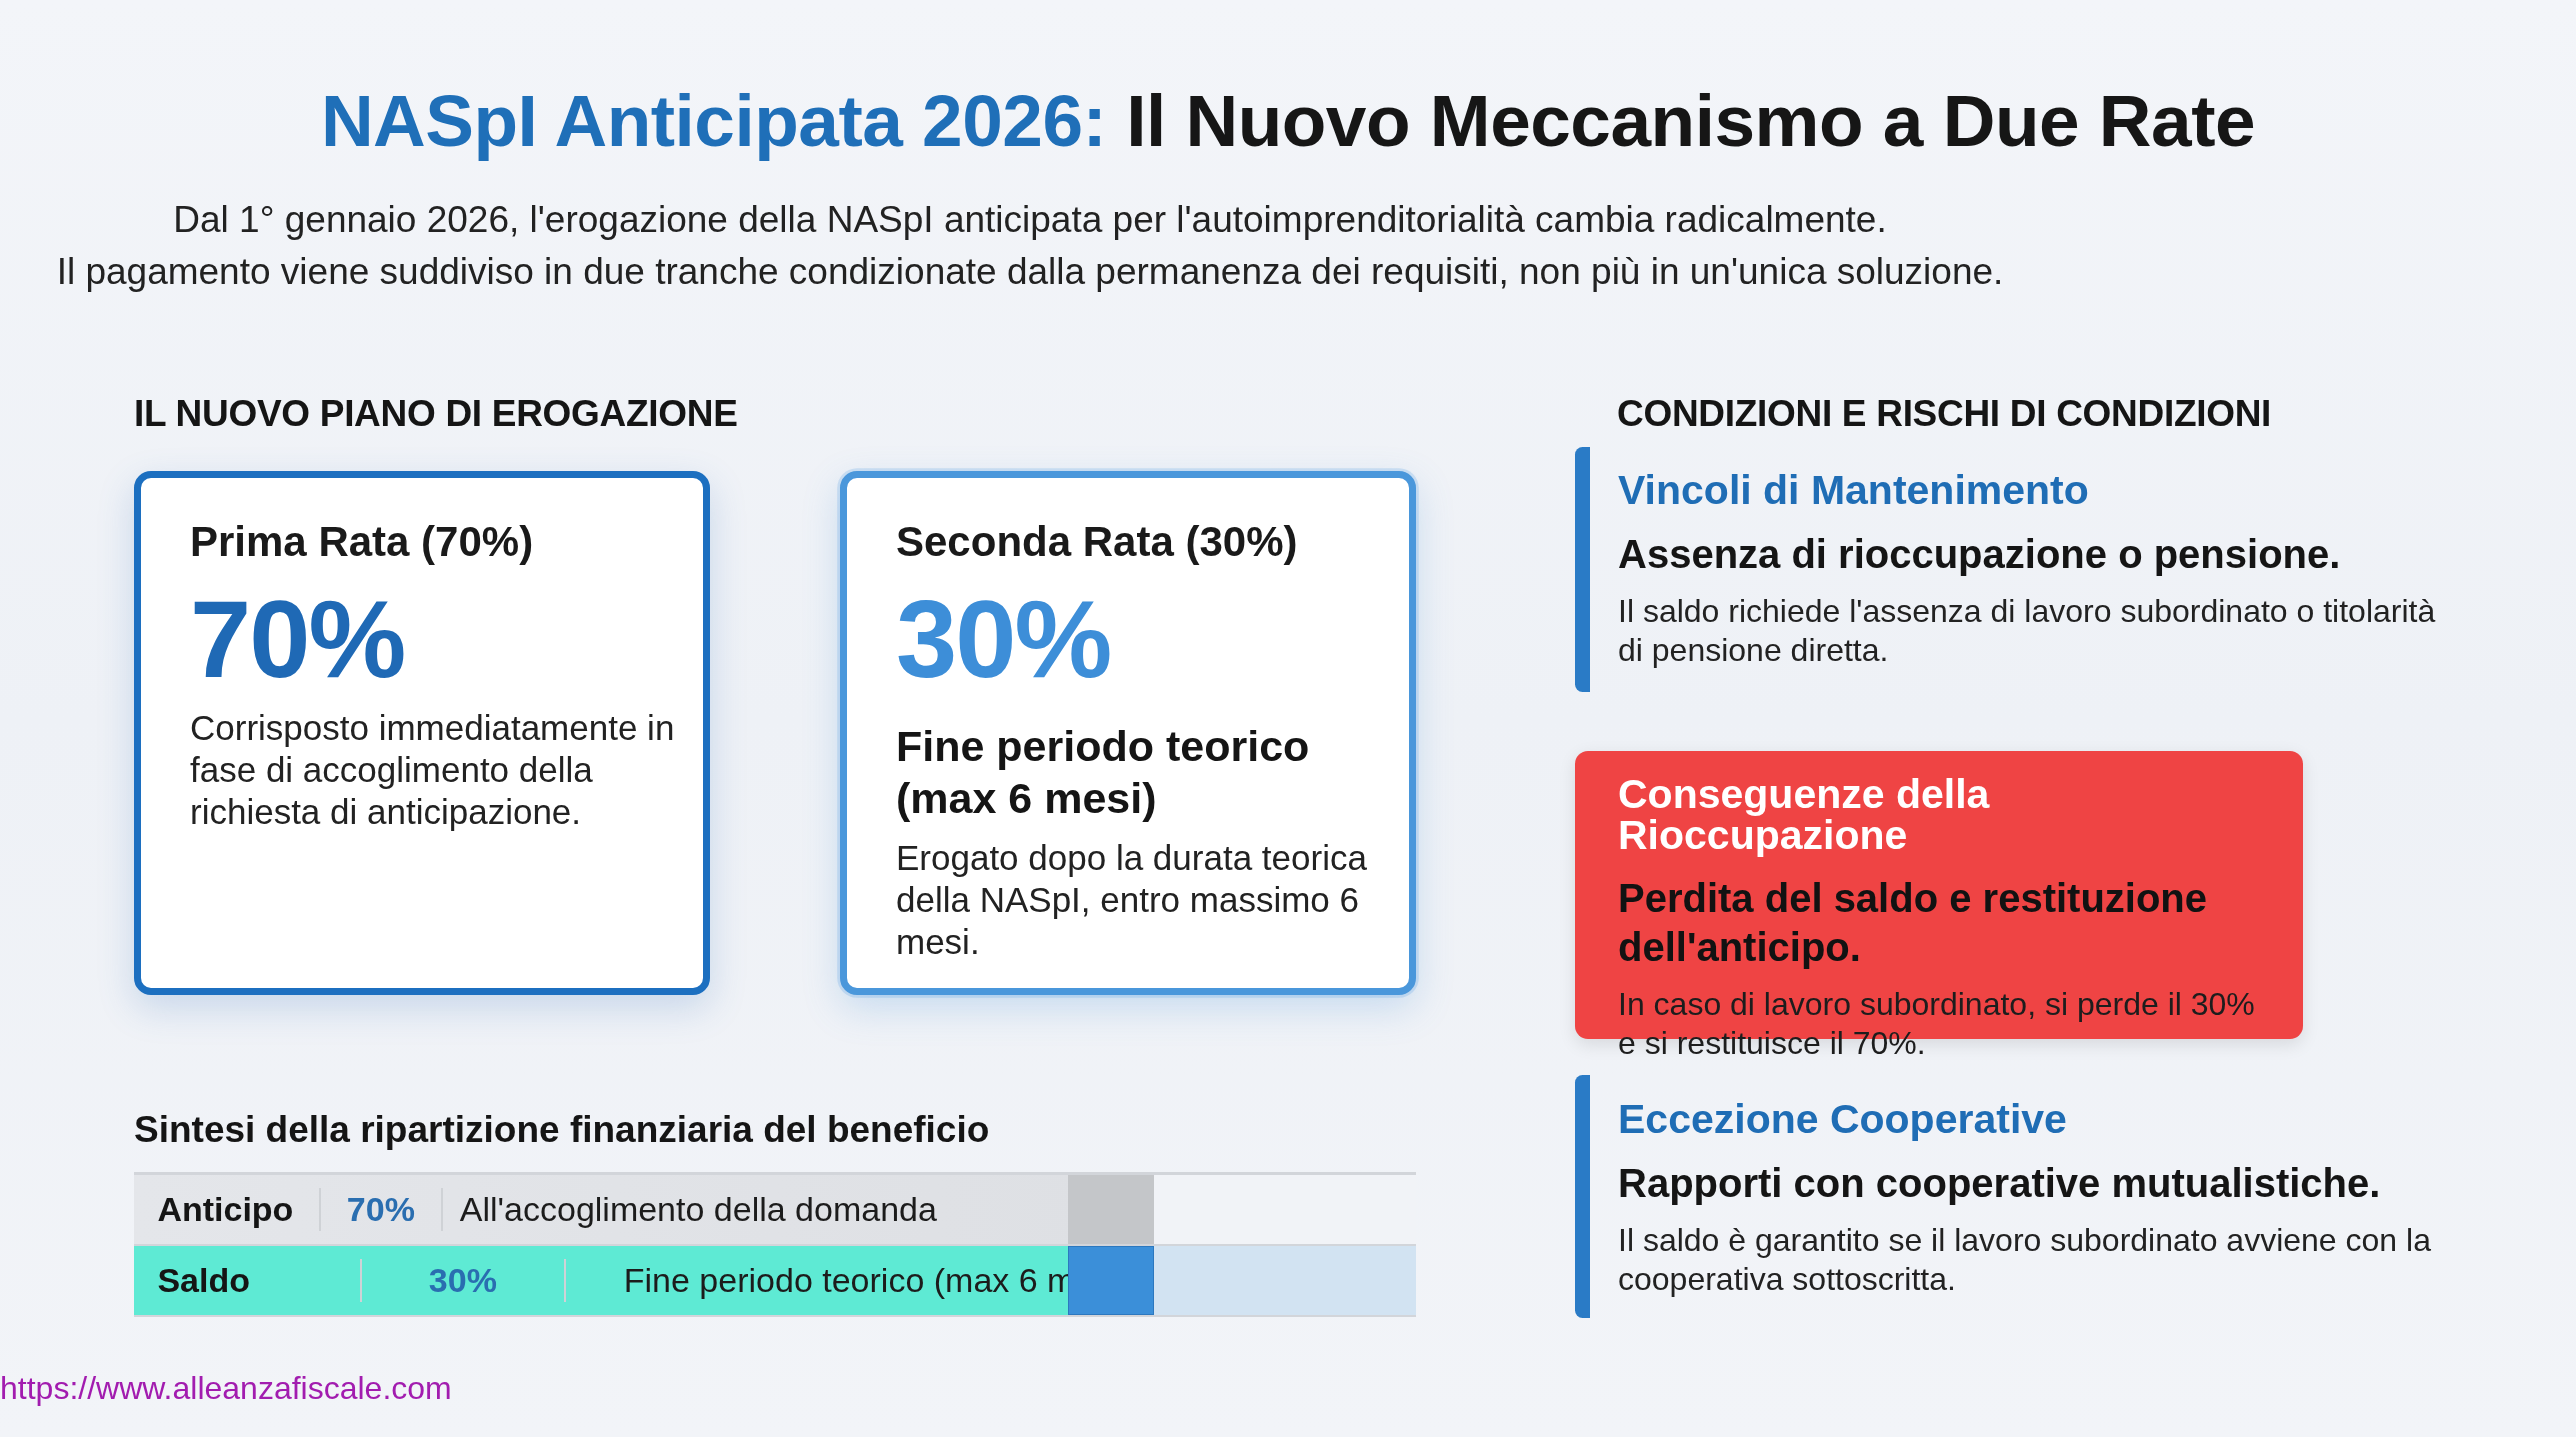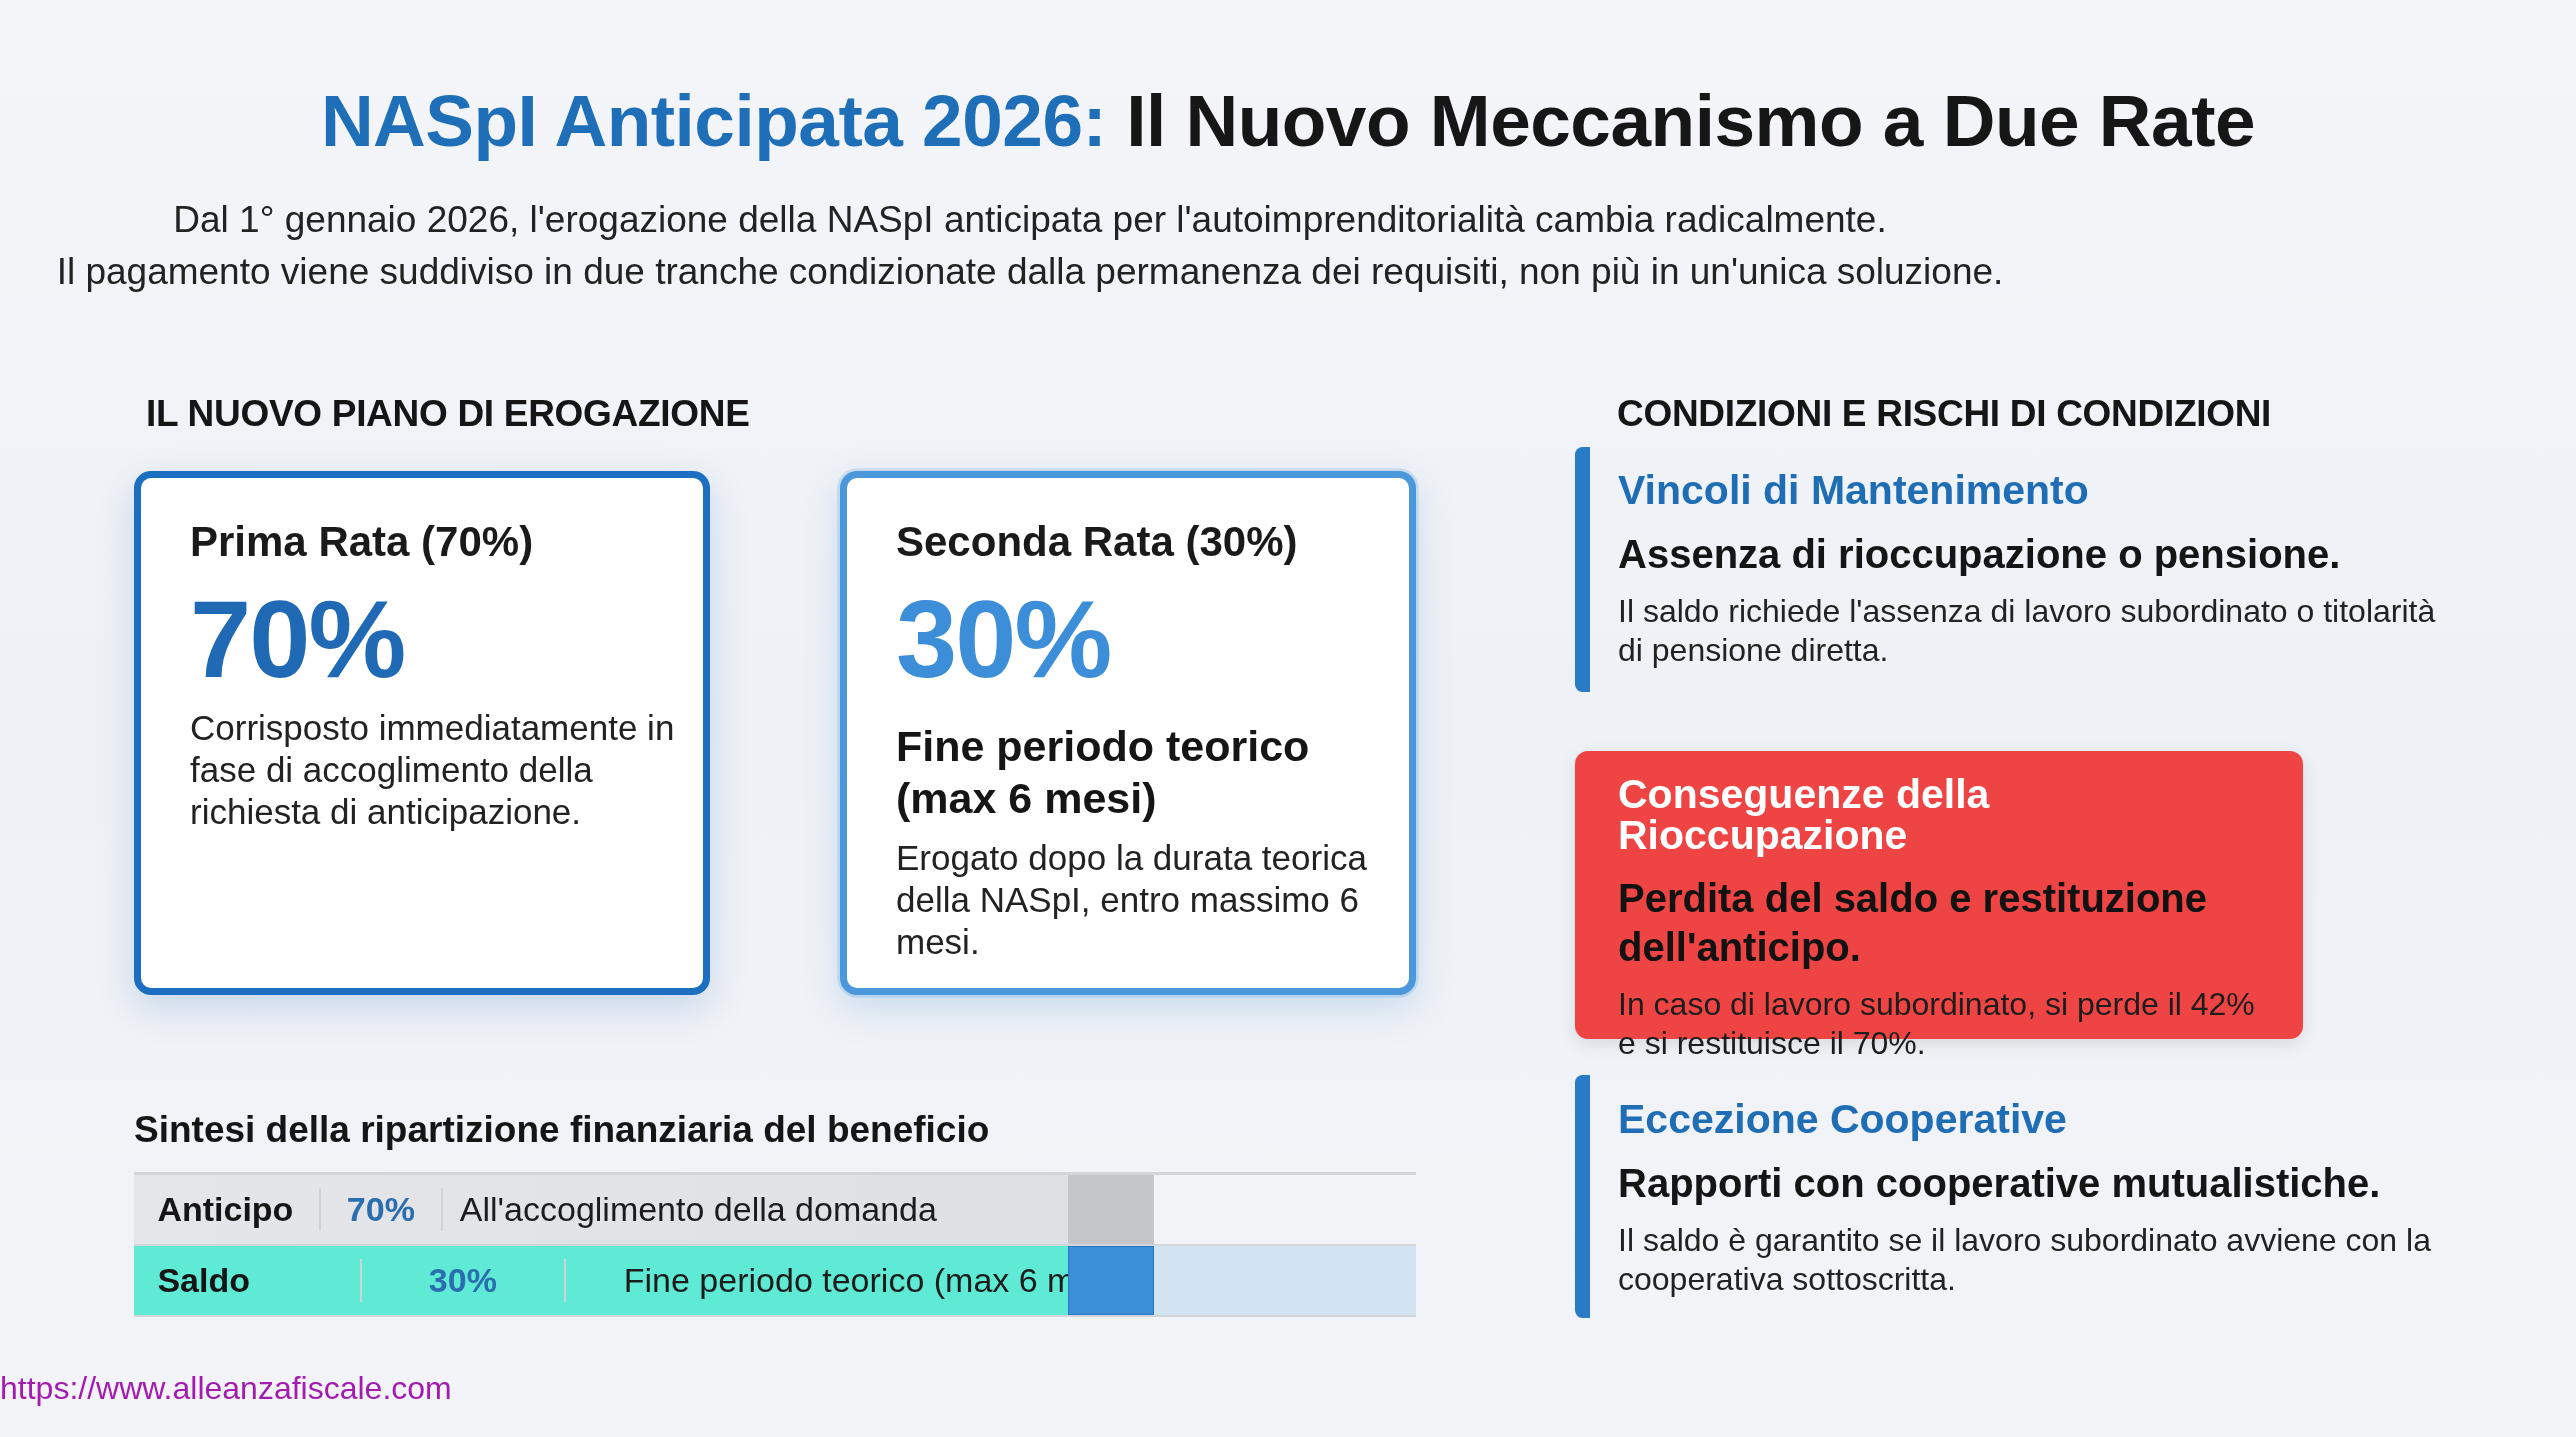--- a/index.html
+++ b/index.html
@@ -85,21 +85,21 @@
 </head>
 <body>
 
 <div class="abs title">
   <span class="accent">NASpI Anticipata 2026:</span>
   <span class="rest">Il Nuovo Meccanismo a Due Rate</span>
 </div>
 <div class="abs subtitle sub1">Dal 1° gennaio 2026, l'erogazione della NASpI anticipata per l'autoimprenditorialità cambia radicalmente.</div>
 <div class="abs subtitle sub2">Il pagamento viene suddiviso in due tranche condizionate dalla permanenza dei requisiti, non più in un'unica soluzione.</div>
 
-<div class="abs section-heading" style="left:146px; top:393px;">IL NUOVO PIANO DI EROGAZIONE</div>
+<div class="abs section-heading" style="left:134px; top:393px;">IL NUOVO PIANO DI EROGAZIONE</div>
 
 <div class="abs card primary" style="left:134px; top:471px; width:576px; height:524px;">
   <div class="card-inner">
     <div class="card-label">Prima Rata (70%)</div>
     <div class="card-percent">70%</div>
     <div class="card-desc">Corrisposto immediatamente in fase di accoglimento della richiesta di anticipazione.</div>
   </div>
 </div>
 
 <div class="abs card secondary" style="left:840px; top:471px; width:576px; height:524px;">
@@ -144,21 +144,21 @@
     <div class="cond-title">Vincoli di Mantenimento</div>
     <div class="cond-head">Assenza di rioccupazione o pensione.</div>
     <div class="cond-desc">Il saldo richiede l'assenza di lavoro subordinato o titolarità di pensione diretta.</div>
   </div>
 </div>
 
 <div class="abs cond-gray">
   <div class="content">
     <div class="cond-title">Conseguenze della Rioccupazione</div>
     <div class="cond-head">Perdita del saldo e restituzione dell'anticipo.</div>
-    <div class="cond-desc">In caso di lavoro subordinato, si perde il 42% e si restituisce il 70%.</div>
+    <div class="cond-desc">In caso di lavoro subordinato, si perde il 30% e si restituisce il 70%.</div>
   </div>
 </div>
 
 <div class="abs cond" style="top:1075px; width:868px; height:243px;">
   <div class="vbar"></div>
   <div class="content" style="top:24px;">
     <div class="cond-title">Eccezione Cooperative</div>
     <div class="cond-head">Rapporti con cooperative mutualistiche.</div>
     <div class="cond-desc">Il saldo è garantito se il lavoro subordinato avviene con la cooperativa sottoscritta.</div>
   </div>

